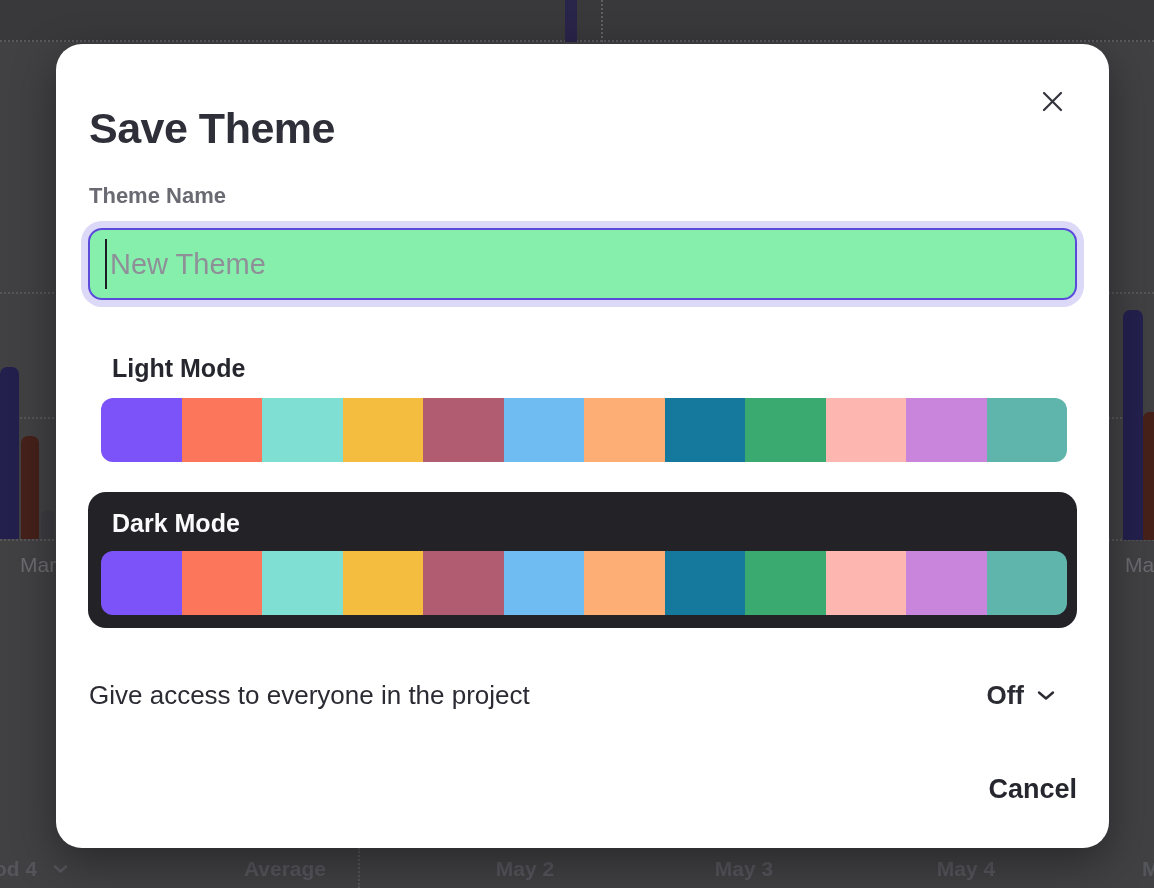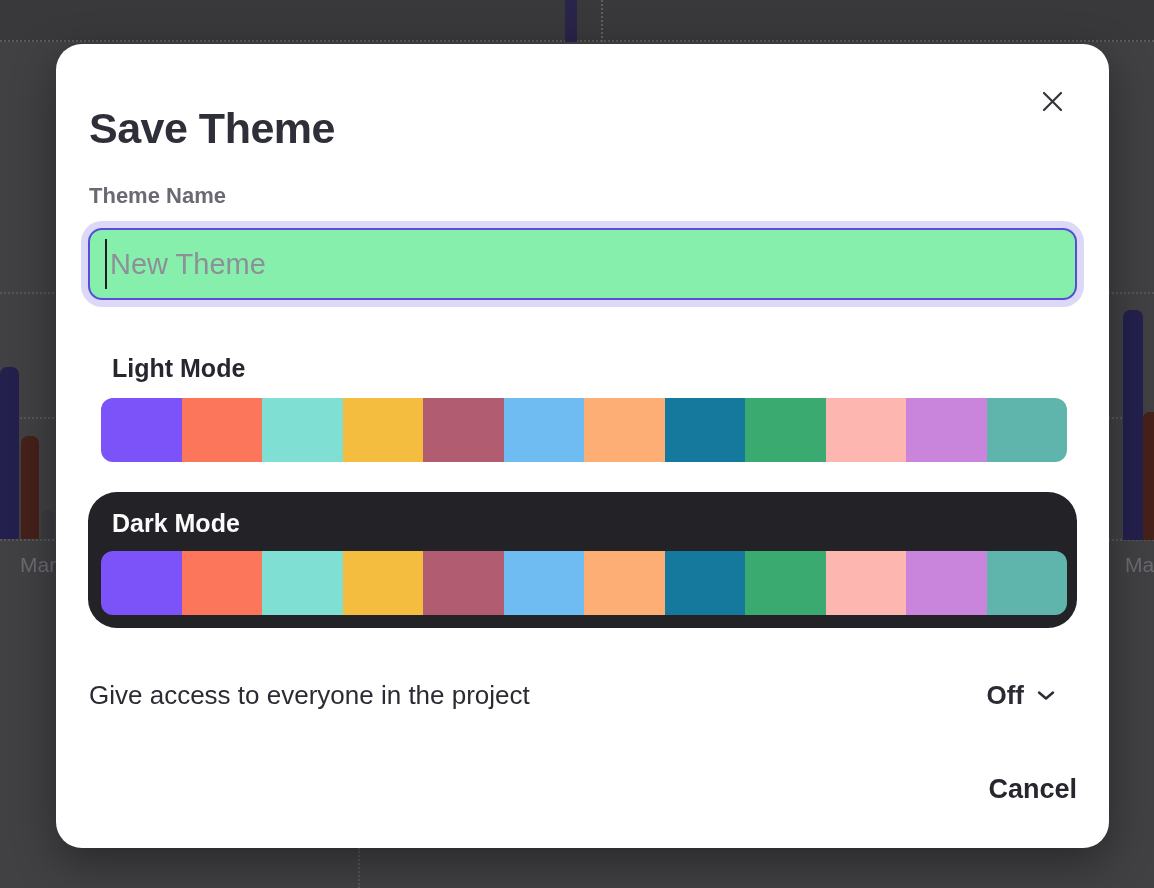--- a/index.html
+++ b/index.html
@@ -100,21 +100,21 @@
   }
   .strip {
     display: flex; overflow: hidden; border-radius: 12px;
   }
   .strip .swatch { flex: 1 1 0; }
   .m-light-strip {
     position: absolute; left: 45px; top: 354px; width: 966px; height: 64px;
   }
   .m-dark-box {
     position: absolute; left: 32px; top: 448px; width: 989px; height: 136px;
-    background: #222227; border-radius: 29px;
+    background: #222227; border-radius: 18px;
   }
   .m-dark-label {
     position: absolute; left: 24px; top: 17px;
     font-size: 25px; font-weight: 700; color: #fbfbfd;
   }
   .m-dark-strip {
     position: absolute; left: 13px; top: 59px; width: 966px; height: 64px;
   }
 
   .m-access-label {
@@ -161,20 +161,33 @@
   <div class="bar bar-l-maroon"></div>
   <div class="bar bar-l-gray"></div>
   <div class="bar bar-r-navy"></div>
   <div class="bar bar-r-maroon"></div>
 
   <div class="y-label y-label-left">March</div>
   <div class="y-label y-label-right">Ma</div>
 
   <div class="bottom-vline"></div>
 
+  <div class="axis-row">
+    <span class="ax ax-period">
+      <span>od 4</span>
+      <svg width="15" height="10" viewBox="0 0 15 10">
+          <polyline class="chev-small" points="2,2.5 7.5,7.5 13,2.5"></polyline>
+        </svg>
+    </span>
+    <span class="ax ax-avg">Average</span>
+    <span class="ax ax-may2">May 2</span>
+    <span class="ax ax-may3">May 3</span>
+    <span class="ax ax-may4">May 4</span>
+    <span class="ax ax-partial">M</span>
+  </div>
 </div>
 
 <div class="modal">
   <h1 class="m-title">Save Theme</h1>
 
   <button class="m-close">
     <svg width="23" height="23" viewBox="0 0 23 23">
       <line x1="3" y1="3" x2="20" y2="20"></line>
       <line x1="20" y1="3" x2="3" y2="20"></line>
     </svg>

